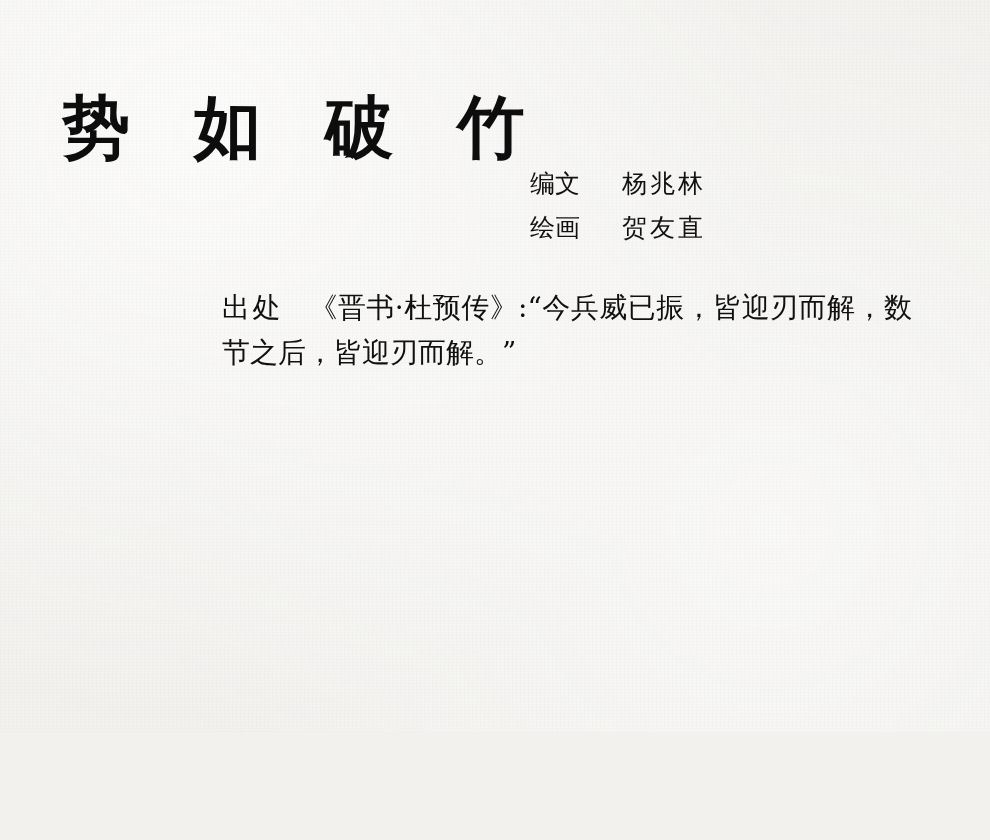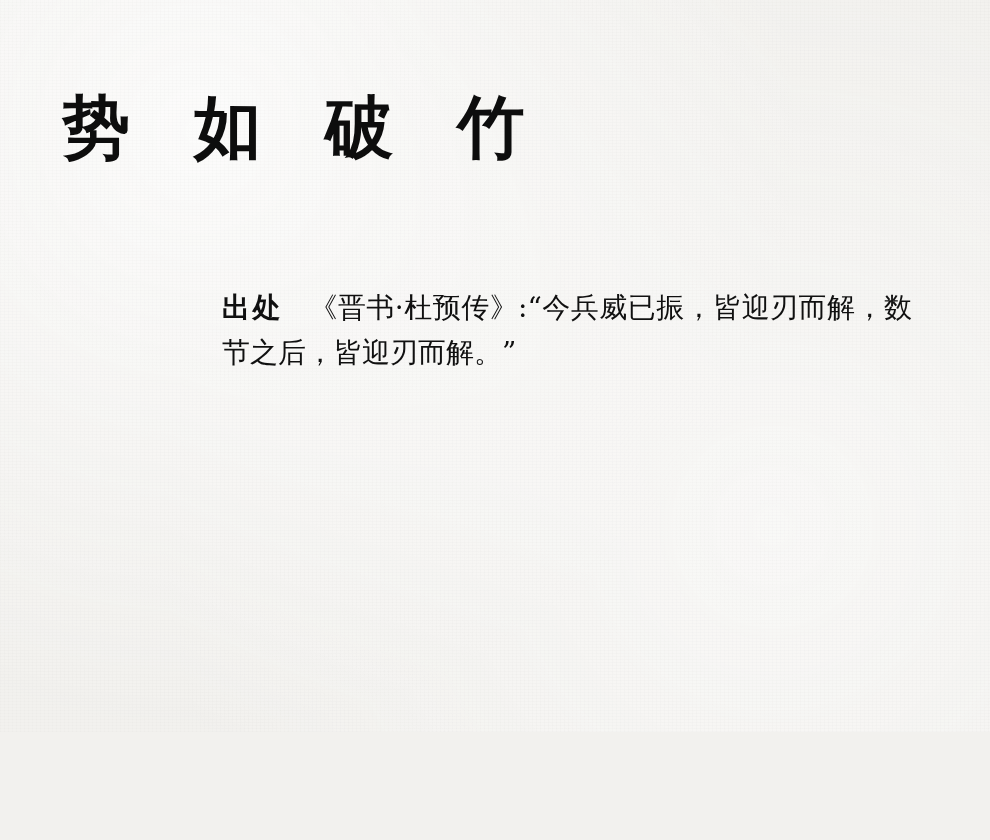--- a/index.html
+++ b/index.html
@@ -78,40 +78,46 @@
   }
   .para {
     font-size: 28px;
     line-height: 1.62;
     text-align: justify;
     text-justify: inter-character;
     color: #101010;
     margin-bottom: 20px;
   }
   .para .label {
-    font-weight: 700;
+    font-weight: 400;
     letter-spacing: 2px;
   }
   .para .gap-md {
     display: inline-block;
     width: 26px;
   }
   .para-text {
     letter-spacing: 0px;
   }
 </style>
 </head>
 <body style="background: rgb(242, 241, 238);">
 
 <div class="page">
   <div class="paper-texture"></div>
 
   <div class="title">势 如 破 竹</div>
 
   <div class="credits">
+    <span class="credit-row">
+      <span class="credit-role">编文</span><span class="credit-sep"></span><span class="credit-name">杨兆林</span>
+    </span>
+    <span class="credit-row">
+      <span class="credit-role">绘画</span><span class="credit-sep"></span><span class="credit-name">贺友直</span>
+    </span>
   </div>
 
   <div class="body-block">
     <div class="para">
       <span class="label">出处</span><span class="gap-md"></span><span class="para-text">《晋书·杜预传》:“今兵威已振，皆迎刃而解，数节之后，皆迎刃而解。”</span>
     </div>
   </div>
 </div>
 
 </body></html>

